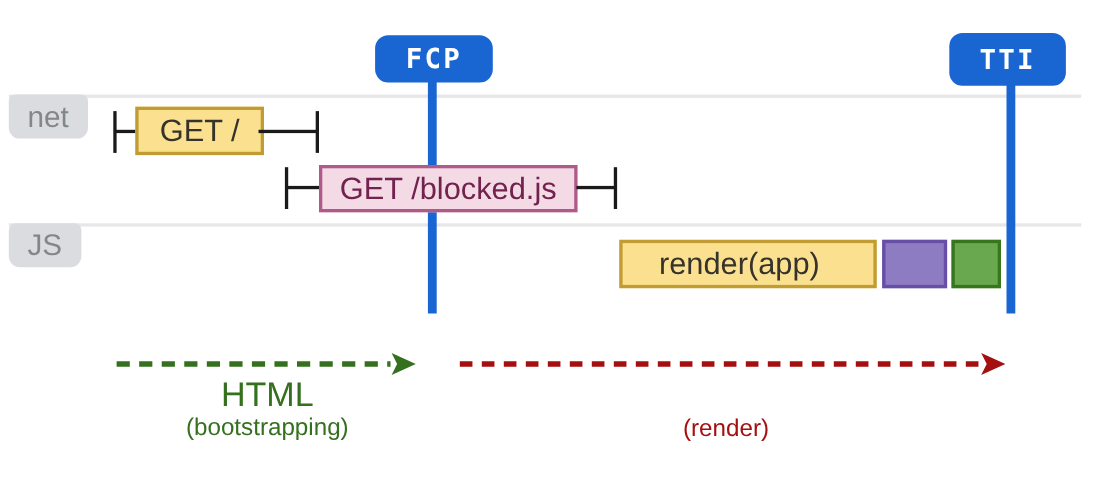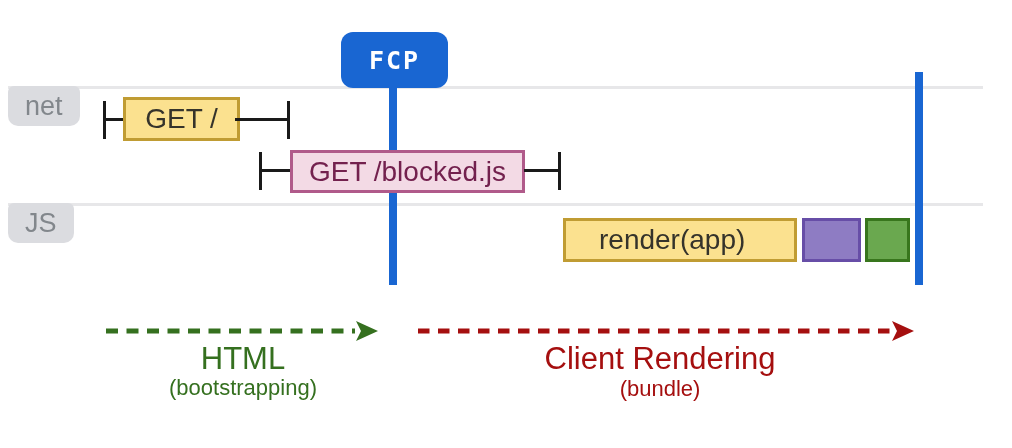--- a/index.html
+++ b/index.html
@@ -11,21 +11,21 @@
   #net-line{top:86px;}
   #js-line{top:203px;}
   .track-tag{
     position:absolute;left:8px;height:40px;line-height:40px;padding:0 17px;
     background:var(--tag-bg,#DBDCE0);color:var(--tag-text,#82878C);
     font-size:27px;border-radius:6px 6px 10px 10px;z-index:2;
   }
   #net-tag{top:86px;}
   #js-tag{top:203px;}
   .marker-badge{
-    position:absolute;height:56px;display:flex;align-items:center;justify-content:center;
+    position:absolute;height:43px;display:flex;align-items:center;justify-content:center;
     background:var(--blue,#1966D2);color:#fff;border-radius:12px;
     font-family:"DejaVu Sans Mono",monospace;font-weight:bold;font-size:25px;letter-spacing:2px;
     z-index:5;
   }
   #fcp-badge{left:341px;top:32px;width:107px;}
   #tti-badge{left:863px;top:30px;width:106px;height:48px;}
   .marker-line{position:absolute;width:8px;background:var(--blue,#1966D2);z-index:1;}
   #fcp-line{left:389px;top:70px;height:215px;}
   #tti-line{left:915px;top:72px;height:213px;}
   .tick{position:absolute;width:3px;height:38px;background:var(--tick-black,#1A1A1A);z-index:3;}
@@ -72,20 +72,21 @@
   <div class="track-line" id="net-line"></div>
   <div class="track-line" id="js-line"></div>
 
   <div class="marker-line" id="fcp-line"></div>
   <div class="marker-line" id="tti-line"></div>
 
   <div class="track-tag" id="js-tag">JS</div>
   <div class="track-tag" id="net-tag">net</div>
 
   <div class="marker-badge" id="fcp-badge">FCP</div>
+  <div class="marker-badge" id="tti-badge">TTI</div>
 
   <div>
     <div class="tick" style="left:103px;top:101px;"></div>
     <div class="conn" style="left:105px;top:118px;width:19px;"></div>
     <div class="span-box" id="get-root-box">GET /</div>
     <div class="conn" style="left:235px;top:118px;width:53px;"></div>
     <div class="tick" style="left:287px;top:101px;"></div>
   </div>
 
   <div>
@@ -106,16 +107,15 @@
       <polygon points="356,6 378,16 356,26 361,16" fill="var(--phase-green,#35701F)"></polygon>
     </g>
     <g>
       <line x1="418" y1="16" x2="891" y2="16" stroke="var(--phase-red,#A50F0F)" stroke-width="5" stroke-dasharray="11.5 8.5"></line>
       <polygon points="892,6 914,16 892,26 897,16" fill="var(--phase-red,#A50F0F)"></polygon>
     </g>
   </svg>
 
   <div class="phase-label" id="html-label">HTML</div>
   <div class="phase-label" id="html-sublabel">(bootstrapping)</div>
-  <div class="phase-label" id="client-label">Client Rendering</div>
-  <div class="phase-label" id="client-sublabel">(bundle)</div>
+  <div class="phase-label" id="client-sublabel">(render)</div>
 
 </div>
 
 </body></html>

